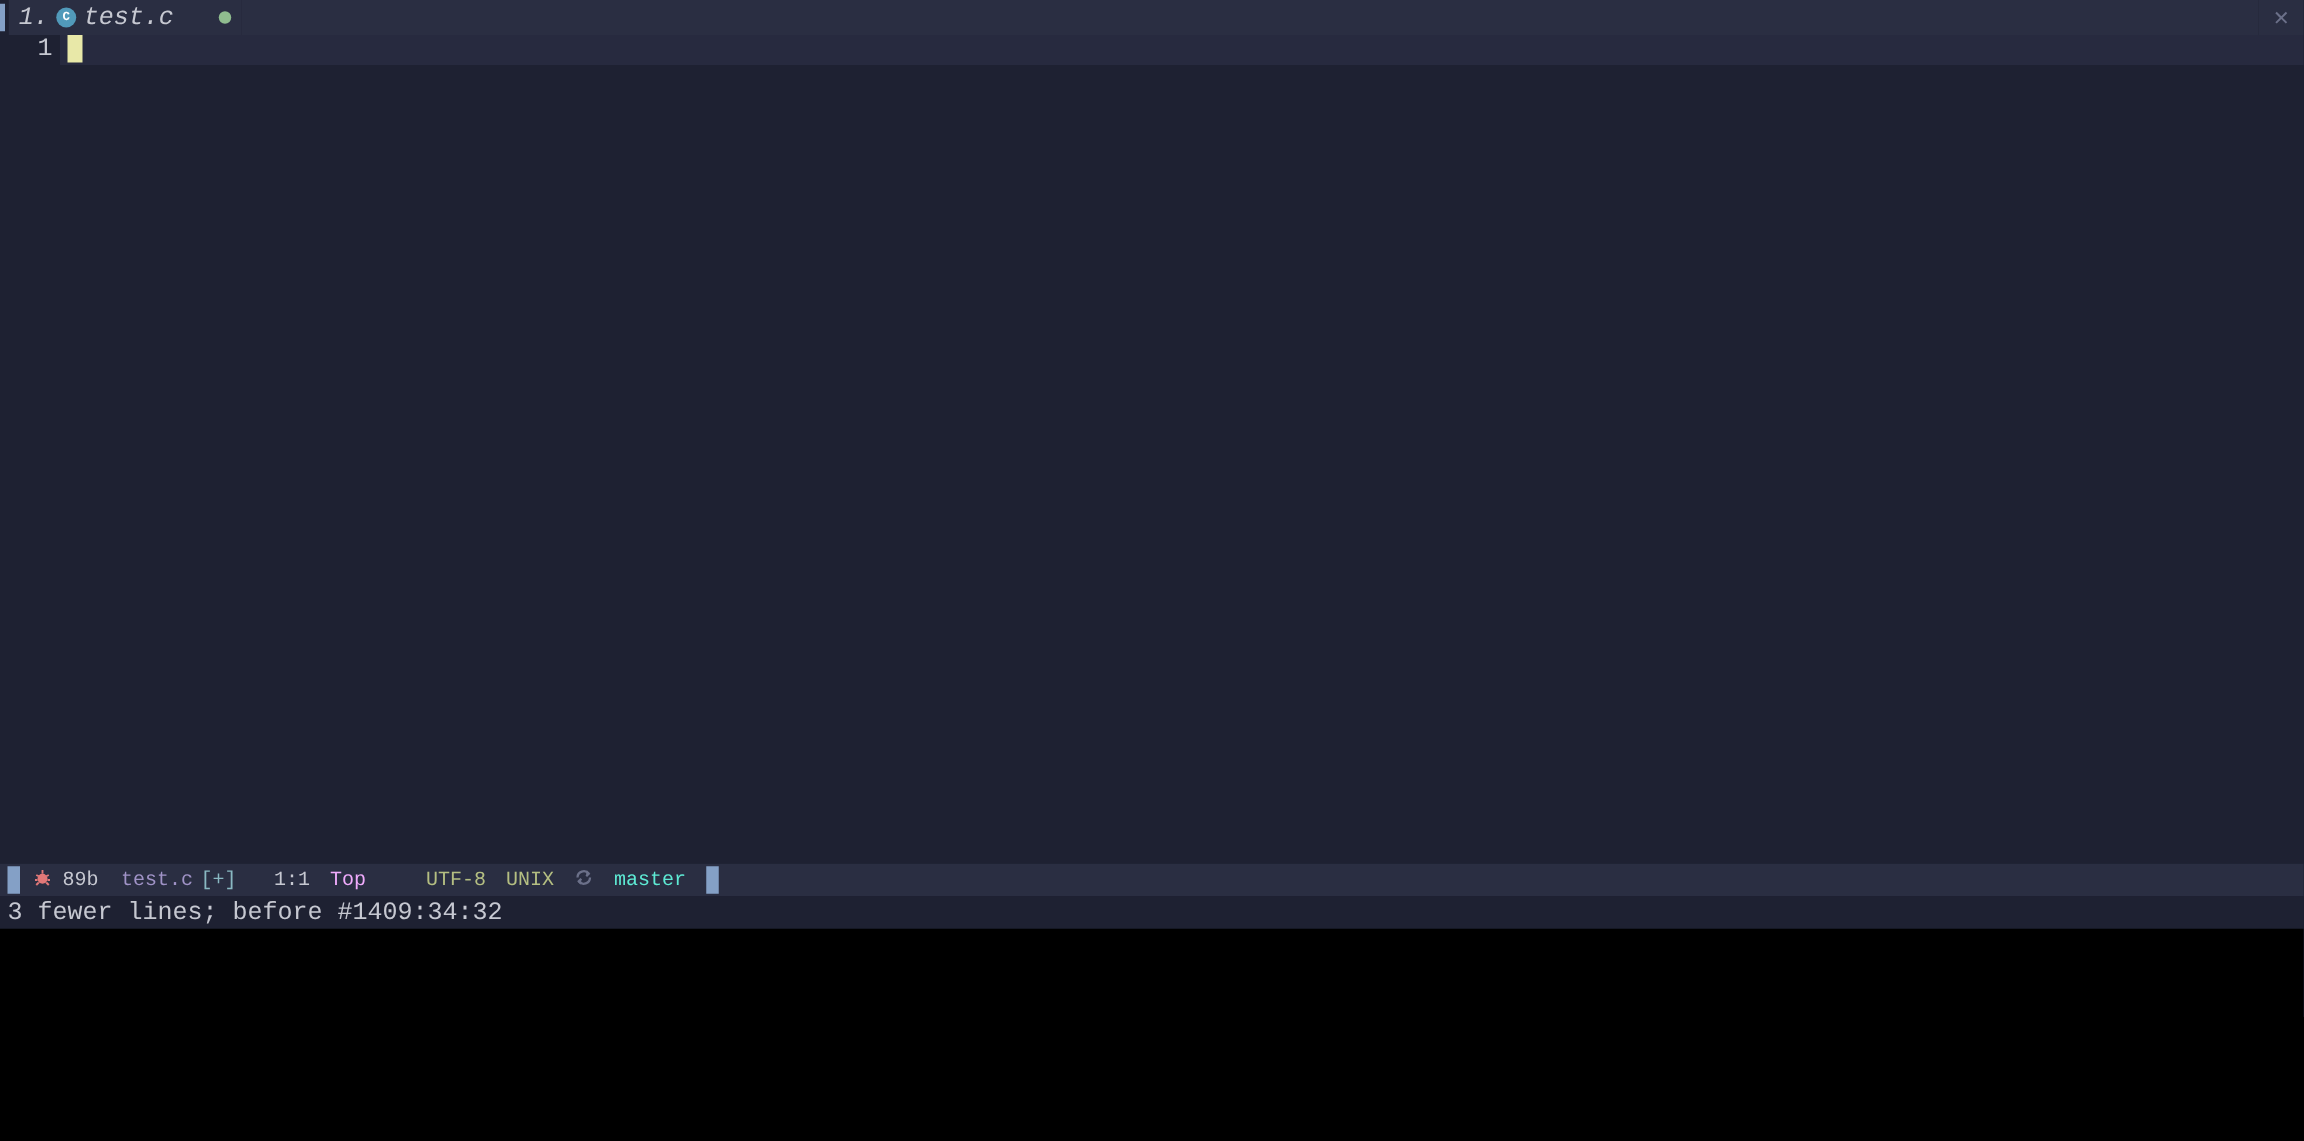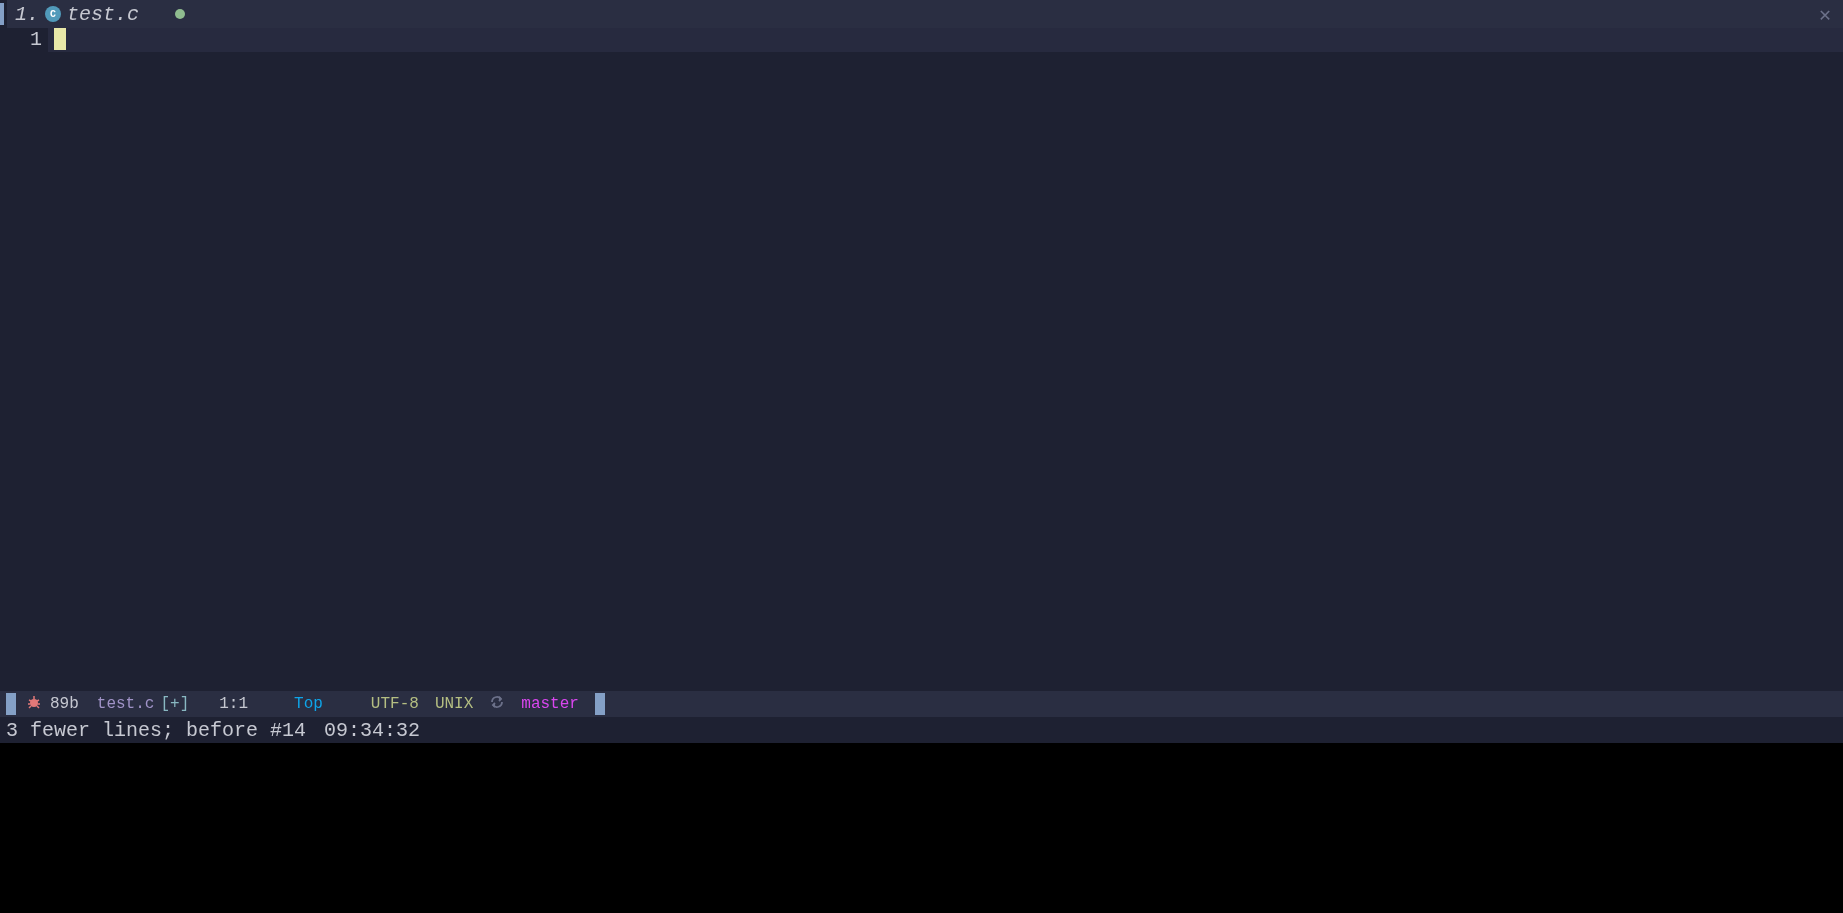--- a/index.html
+++ b/index.html
@@ -149,24 +149,24 @@
     .status-filename {
       color: #a093c7;
       margin-right: 6px;
     }
     .status-modified {
       color: #89b8c2;
       margin-right: 30px;
     }
     .status-position {
       color: #c6c8d1;
-      margin-right: 46px;
+      margin-right: 16px;
     }
     .status-scroll {
-      color: #0ea5e9;
+      color: #f0abfc;
     }
     .status-center {
       flex: 1;
       text-align: center;
       display: flex;
       justify-content: center;
       align-items: center;
       gap: 8px;
     }
     .gear-icon {
@@ -185,38 +185,37 @@
       color: #b4be82;
       margin-left: 48px;
     }
     .status-fileformat {
       color: #b4be82;
     }
     .status-git-icon {
       color: #6b7089;
     }
     .status-branch {
-      color: #d946ef;
+      color: #5eead4;
     }
     .status-right-indicator {
       width: 10px;
       height: 22px;
       background: #84a0c6;
     }
     .message-bar {
       height: 26px;
       background: #1e2132;
       color: #c6c8d1;
       display: flex;
       align-items: center;
       padding-left: 6px;
       font-size: 20px;
     }
     .message-text {
-      margin-right: 18px;
     }
     .black-bottom {
       flex: 1;
       background: #000;
     }
     .bottom-wrapper {
       display: flex;
       flex-direction: column;
       height: 170px;
     }

